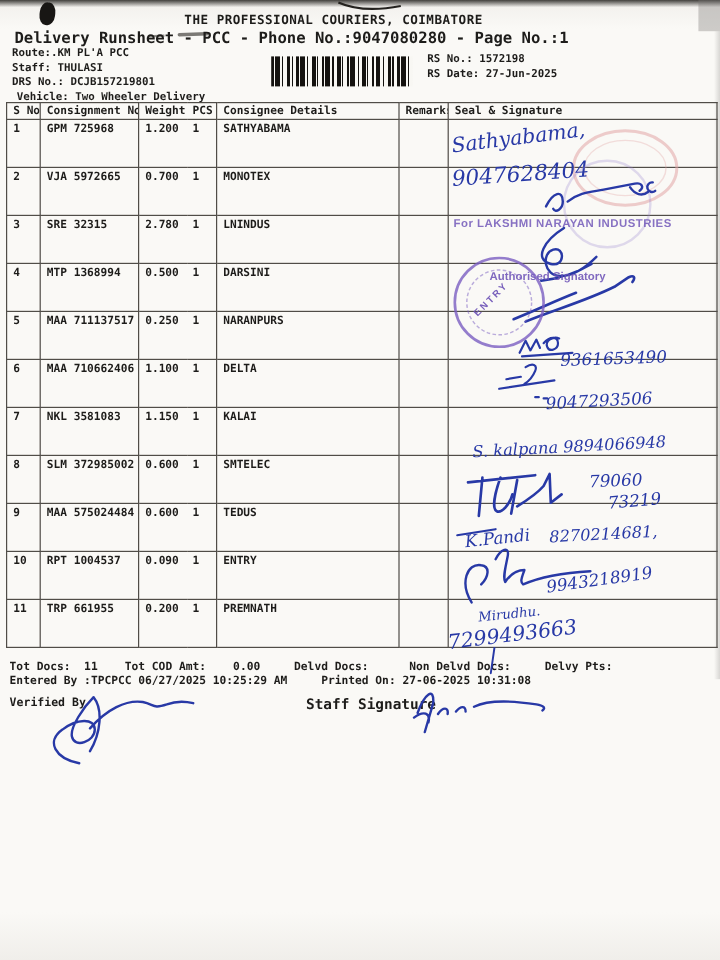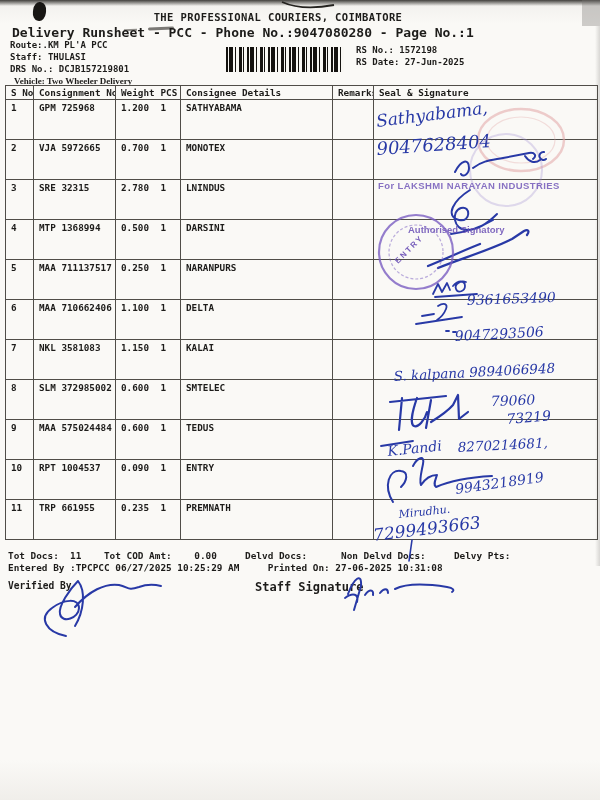--- a/index.html
+++ b/index.html
@@ -15,21 +15,21 @@
   .smudge2{left:148px;top:27px;width:26px;height:3px;background:#7b7975;transform:rotate(-2deg);border-radius:2px;}
   .corner-smudge{right:0;top:0;width:18px;height:26px;background:rgba(120,118,114,.35);}
   .right-strip{right:0;top:26px;width:5px;height:540px;
         background:linear-gradient(90deg,rgba(0,0,0,0),rgba(60,58,54,.18));}
   .doc-title{left:0;top:11px;width:556px;text-align:center;font-size:10.5px;font-weight:bold;letter-spacing:.4px;}
   .doc-subtitle{left:12px;top:25px;width:600px;font-size:13px;font-weight:bold;}
   .hline{font-size:9px;font-weight:bold;}
   .route{left:10px;top:40px;}
   .staff{left:10px;top:52px;}
   .drs{left:10px;top:64px;}
-  .vehicle{left:14px;top:76px;font-family:Liberation Serif, serif;}
+  .vehicle{left:14px;top:76px;}
   .rsno{left:356px;top:45px;}
   .rsdate{left:356px;top:57px;}
   .barcode{left:226px;top:47px;width:118px;height:25px;
         background:repeating-linear-gradient(90deg,#14120f 0 2px,#f8f7f3 2px 3px,#14120f 3px 7px,#f8f7f3 7px 9px,#14120f 9px 10px,#f8f7f3 10px 13px,#14120f 13px 16px,#f8f7f3 16px 17px,#14120f 17px 18px,#f8f7f3 18px 21px);}
   table.sheet{position:absolute;left:5px;top:85px;width:592px;border-collapse:collapse;table-layout:fixed;}
   table.sheet th,table.sheet td{border:1px solid #504d48;font-size:9.3px;font-weight:bold;
         text-align:left;vertical-align:top;padding:2px 0 0 5px;overflow:hidden;white-space:nowrap;}
   table.sheet th{height:12px;padding-top:1px;}
   table.sheet td{height:37px;}
   .c-sno{width:28px;} .c-con{width:82px;} .c-wt{width:40px;} .c-pcs{width:25px;}
@@ -174,21 +174,21 @@
       <td>RPT 1004537</td>
       <td class="no-r">0.090</td>
       <td class="no-l">1</td>
       <td class="det">ENTRY</td>
       <td></td>
       <td></td>
     </tr>
     <tr>
       <td>11</td>
       <td>TRP 661955</td>
-      <td class="no-r">0.235</td>
+      <td class="no-r">0.200</td>
       <td class="no-l">1</td>
       <td class="det">PREMNATH</td>
       <td></td>
       <td></td>
     </tr>
   </tbody>
     </table>
 
   <div class="abs totals">Tot Docs:  11    Tot COD Amt:    0.00     Delvd Docs:      Non Delvd Docs:     Delvy Pts:</div>
   <div class="abs entered">Entered By :TPCPCC 06/27/2025 10:25:29 AM     Printed On: 27-06-2025 10:31:08</div>

